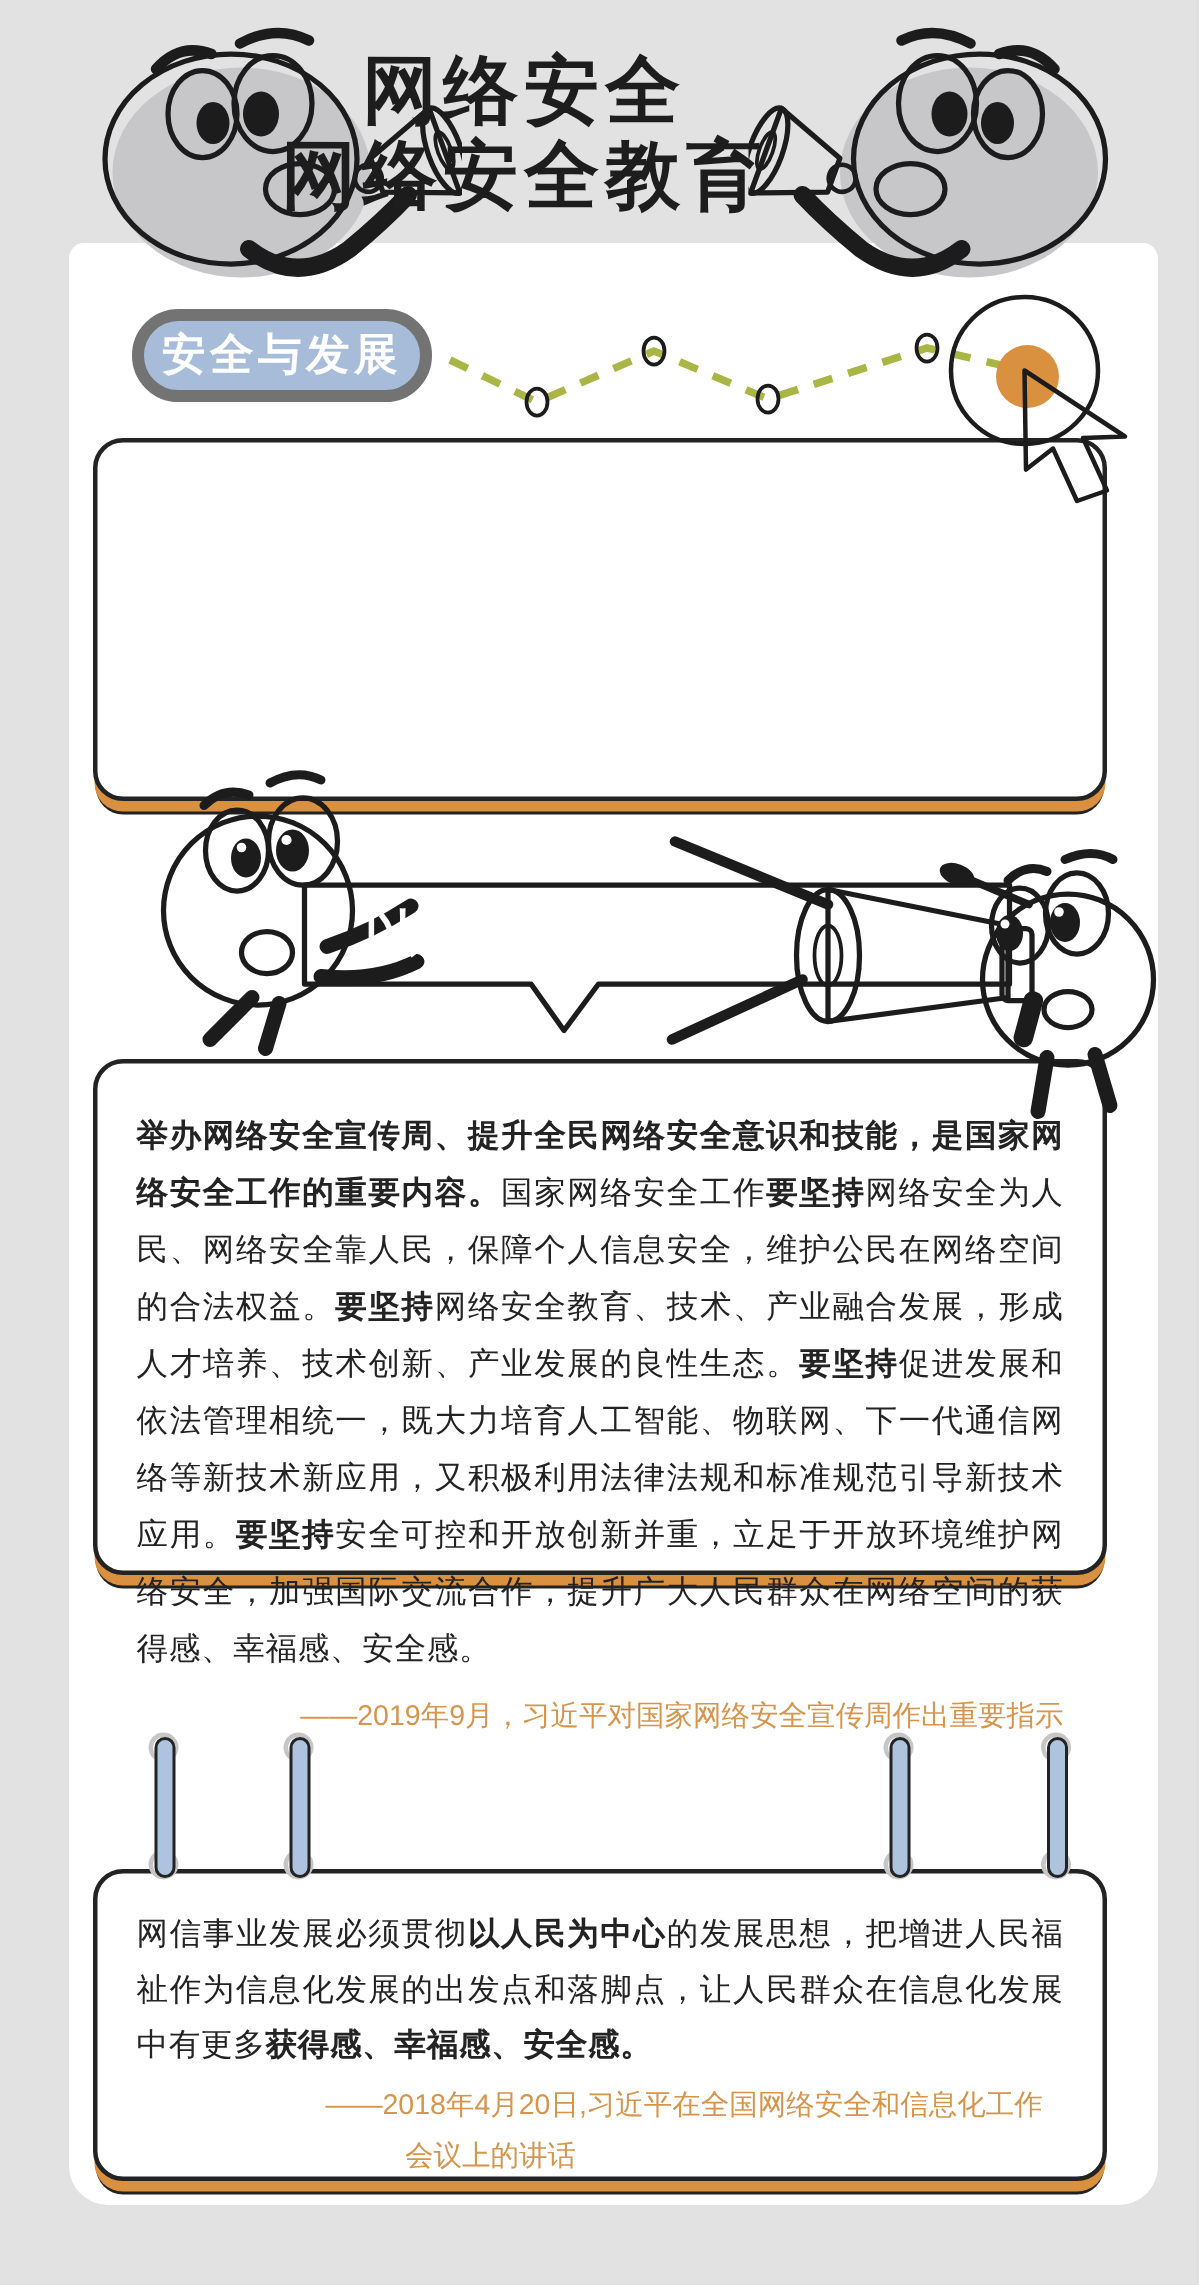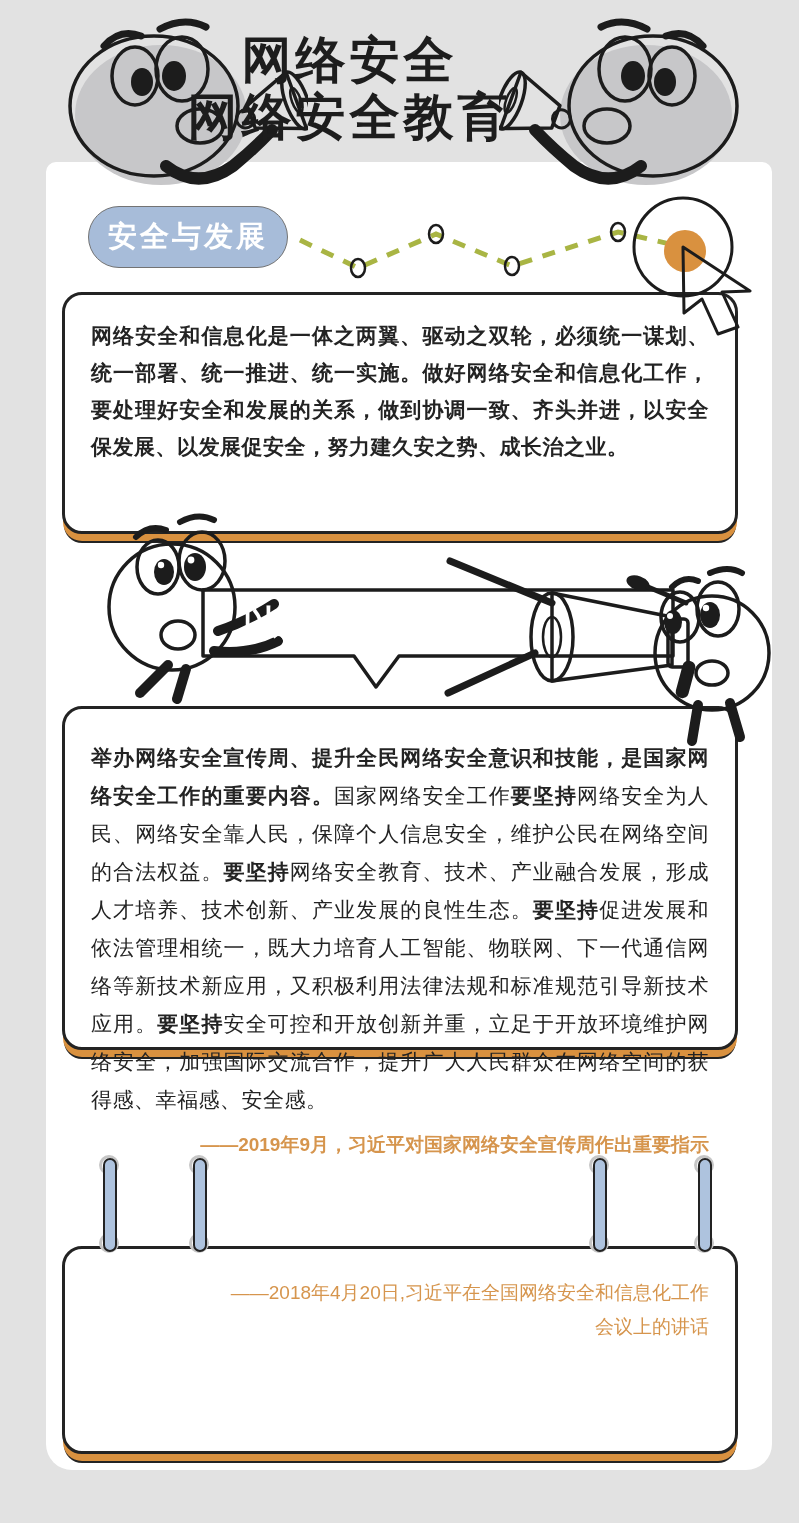--- a/index.html
+++ b/index.html
@@ -9,39 +9,39 @@
   .white-card{position:absolute;left:46px;top:162px;width:726px;height:1308px;
           background:var(--card,#fff);border-radius:10px 10px 26px 26px;z-index:1;}
   
   .title{position:absolute;top:32px;left:0;width:699px;text-align:center;z-index:6;
          color:var(--ink,#1d1d1d);font-weight:800;font-size:50px;line-height:57px;letter-spacing:4px;}
   .mascot{position:absolute;z-index:5;}
   .mascot.left{left:48px;top:14px;}
   .mascot.right{right:40px;top:14px;transform:scaleX(-1);}
   
   .badge{position:absolute;left:88px;top:206px;width:200px;height:62px;z-index:10;
-         background:var(--badge-blue,#a7bcd9);border:1px solid #737373;border-radius:34px;
+         background:var(--badge-blue,#a7bcd9);border:8px solid #737373;border-radius:34px;
          display:flex;align-items:center;justify-content:center;box-sizing:border-box;
          color:#fff;font-weight:800;font-size:29px;letter-spacing:3px;}
   .dashsvg{position:absolute;left:288px;top:192px;z-index:11;}
   
   .qbox{position:absolute;left:62px;width:676px;background:#fff;box-sizing:border-box;
         border:3.5px solid #232323;border-radius:20px;z-index:8;
         box-shadow:0 8px 0 -1px var(--accent-orange,#d9913f),0 11px 0 -2px #232323;}
   .q1{top:292px;height:242px;padding:22px 26px 0;}
   .q2{top:706px;height:344px;padding:30px 26px 0;}
   .q3{top:1246px;height:208px;padding:22px 26px 0;}
   .qtext{color:#232323;font-size:21px;line-height:38px;letter-spacing:.5px;text-align:justify;}
   .q1 .qtext,.q3 .qtext{line-height:37px;}
   .qtext .b{font-weight:800;}
   .attrib{color:var(--attribution-orange,#d6954d);font-size:19px;line-height:34px;
           padding-left:53px;text-indent:-53px;}
   .a1{margin:5px 0 0 88px;}
-  .a2{margin-top:9px;text-align:right;padding-left:0;text-indent:0;font-weight:bold;}
-  .a3{margin:5px 0 0 126px;text-align:right;}
+  .a2{margin-top:9px;text-align:right;padding-left:0;text-indent:0;}
+  .a3{margin:5px 0 0 126px;}
   
   .bannersvg{position:absolute;left:200px;top:586px;z-index:12;}
   .banner-label{position:absolute;left:243px;top:600px;z-index:14;color:#fff;
                 font-weight:800;font-size:34px;letter-spacing:4px;}
   .char-left{position:absolute;left:80px;top:505px;z-index:13;}
   .char-right{position:absolute;left:440px;top:545px;z-index:13;}
   
   .eyelet{position:absolute;width:20px;height:20px;border-radius:50%;background:#fff;
           border:3px solid #c6c6c6;box-sizing:border-box;z-index:29;}
   .ring{position:absolute;width:14px;height:94px;top:1158px;border-radius:9px;z-index:30;
@@ -111,21 +111,20 @@
     <ellipse class="f-olive s-ink" cx="70" cy="76" rx="7" ry="9" stroke-width="2.5"></ellipse>
     <ellipse class="f-olive s-ink" cx="148" cy="42" rx="7" ry="9" stroke-width="2.5"></ellipse>
     <ellipse class="f-olive s-ink" cx="224" cy="74" rx="7" ry="9" stroke-width="2.5"></ellipse>
     <ellipse class="f-olive s-ink" cx="330" cy="40" rx="7" ry="9" stroke-width="2.5"></ellipse>
     <circle class="f-white s-ink" cx="395" cy="55" r="49" stroke-width="3"></circle>
     <circle class="f-orange" cx="397" cy="59" r="21"></circle>
     <polygon class="f-blue s-ink" stroke-width="3" stroke-linejoin="round" points="395,55 462,99 434,100 450,135 430,142 414,107 396,121"></polygon>
   </svg>
 
   <div class="qbox q1">
-    <div class="qtext"><span class="b">网络安全和信息化是一体之两翼、驱动之双轮，必须统一谋划、统一部署、统一推进、统一实施。做好网络安全和信息化工作，要处理好安全和发展的关系，做到协调一致、齐头并进，以安全保发展、以发展促安全，努力建久安之势、成长治之业。</span></div>
   </div>
 
   <svg class="bannersvg" width="478" height="108" viewBox="0 0 478 108">
     <polygon class="f-olive s-ink" stroke-width="3.5" stroke-linejoin="round" points="3,4 473,4 473,70 199,70 176,101 154,70 3,70"></polygon>
   </svg>
   <div class="banner-label">以人民为中心</div>
 
   <svg class="char-left" width="210" height="200" viewBox="0 0 210 200">
     <path class="s-ink" d="M88,160 L60,188" stroke-width="10" stroke-linecap="round"></path>
     <path class="s-ink" d="M106,164 L97,194" stroke-width="10" stroke-linecap="round"></path>
@@ -181,16 +180,17 @@
   <div class="eyelet" style="left:589px;top:1155px"></div>
   <div class="eyelet" style="left:589px;top:1233px"></div>
   <div class="eyelet" style="left:694px;top:1155px"></div>
   <div class="eyelet" style="left:694px;top:1233px"></div>
   <div class="ring" style="left:103px"></div>
   <div class="ring" style="left:193px"></div>
   <div class="ring" style="left:593px"></div>
   <div class="ring" style="left:698px"></div>
 
   <div class="qbox q3">
+    <div class="qtext"><span>网信事业发展必须贯彻</span><span class="b">以人民为中心</span><span>的发展思想，把增进人民福祉作为信息化发展的出发点和落脚点，让人民群众在信息化发展中有更多</span><span class="b">获得感、幸福感、安全感。</span></div>
     <div class="attrib a3">——2018年4月20日,习近平在全国网络安全和信息化工作会议上的讲话</div>
   </div>
 
 </div>
 
 </body></html>

